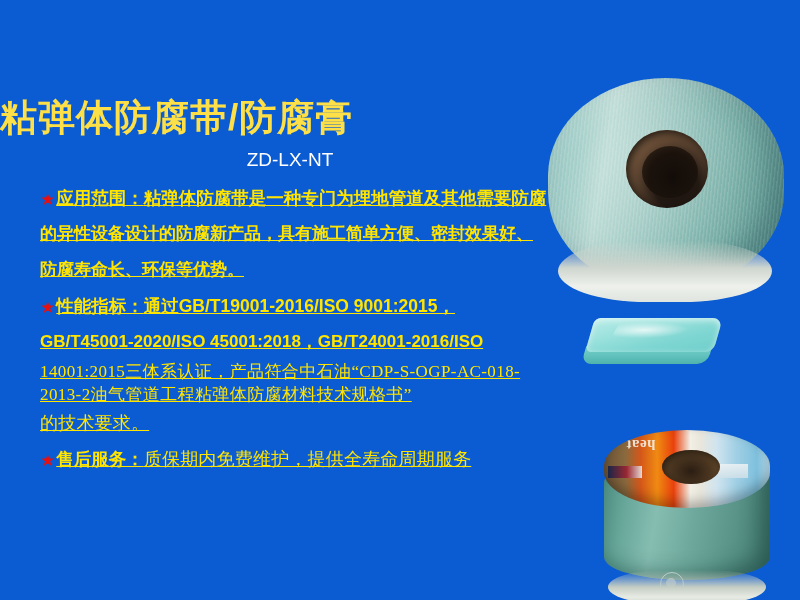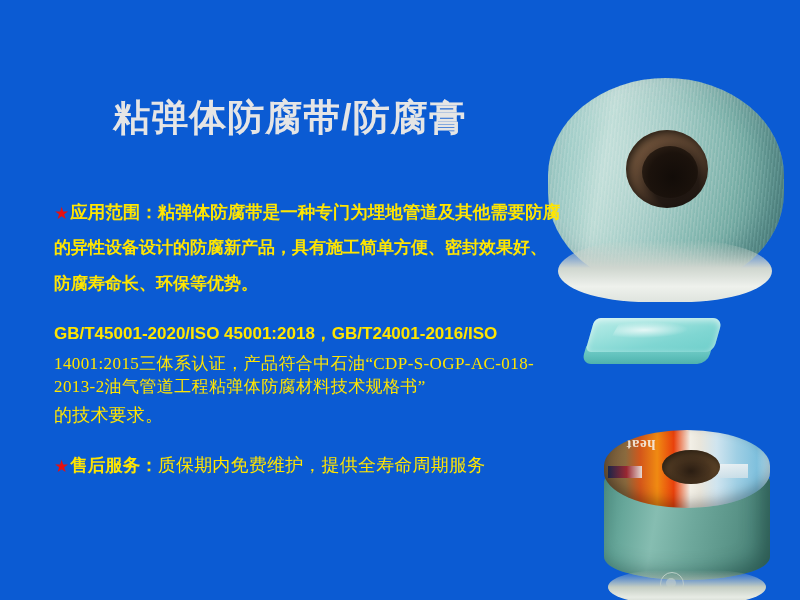--- a/index.html
+++ b/index.html
@@ -29,22 +29,21 @@
     width: 580px;
     height: 600px;
     z-index: 3;
   }
 
   .title {
     position: absolute;
     left: 0;
     top: 96px;
     width: 580px;
-    text-align: center;
-    color: #e5e5e5;
+    color: #fde047;
     font-family: "Liberation Sans", "DejaVu Sans", sans-serif;
     font-weight: bold;
     font-size: 37px;
     letter-spacing: 1px;
     line-height: 44px;
     white-space: nowrap;
     overflow: hidden;
   }
   .subtitle {
     position: absolute;
@@ -61,22 +60,23 @@
 
   .body-block {
     position: absolute;
     left: 40px;
     top: 180px;
     width: 540px;
   }
 
   .para {
     color: #ffe500;
-    margin: 14px;
+    margin: 0;
     padding: 0;
+    text-decoration: underline;
   }
   .line {
     display: block;
     white-space: nowrap;
     overflow: hidden;
   }
 
   
   .sans-bold {
     font-family: "Liberation Sans", "DejaVu Sans", sans-serif;
@@ -368,31 +368,33 @@
       <div class="broll-label-txt">heat</div>
       <div class="broll-label-swatch"></div>
       <div class="broll-label-swatch2"></div>
     </div>
     <div class="broll-core"></div>
   </div>
 
   <div class="text-col">
 
     <div class="title">粘弹体防腐带/防腐膏</div>
+    <div class="subtitle">ZD-LX-NT</div>
 
     <div class="body-block">
 
       <div class="para">
         <span class="line sans-bold"><span class="star">★</span><span>应用范围：</span><span>粘弹体防腐带是一种专门为埋地管道及其他需要防腐</span></span>
         <span class="line sans-bold-cont">的异性设备设计的防腐新产品，具有施工简单方便、密封效果好、</span>
         <span class="line sans-bold-cont">防腐寿命长、环保等优势。</span>
       </div>
 
 
       <div class="para">
+        <span class="line sans-bold"><span class="star">★</span><span>性能指标：</span><span>通过GB/T19001-2016/ISO 9001:2015，</span></span>
         <span class="line sans-bold-cont">GB/T45001-2020/ISO 45001:2018，GB/T24001-2016/ISO</span>
         <span class="line mono-code">14001:2015三体系认证，产品符合中石油“CDP-S-OGP-AC-018-</span>
         <span class="line mono-code">2013-2油气管道工程粘弹体防腐材料技术规格书”</span>
         <span class="line serif-line">的技术要求。</span>
       </div>
 
       <div class="para">
         <span class="line sans-bold"><span class="star">★</span><span>售后服务：</span><span class="serif-line">质保期内免费维护，提供全寿命周期服务</span></span>
       </div>
 

